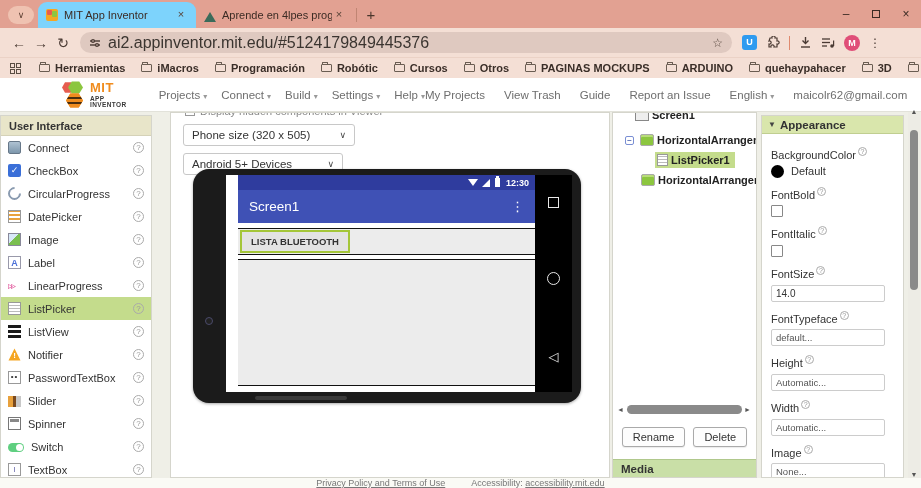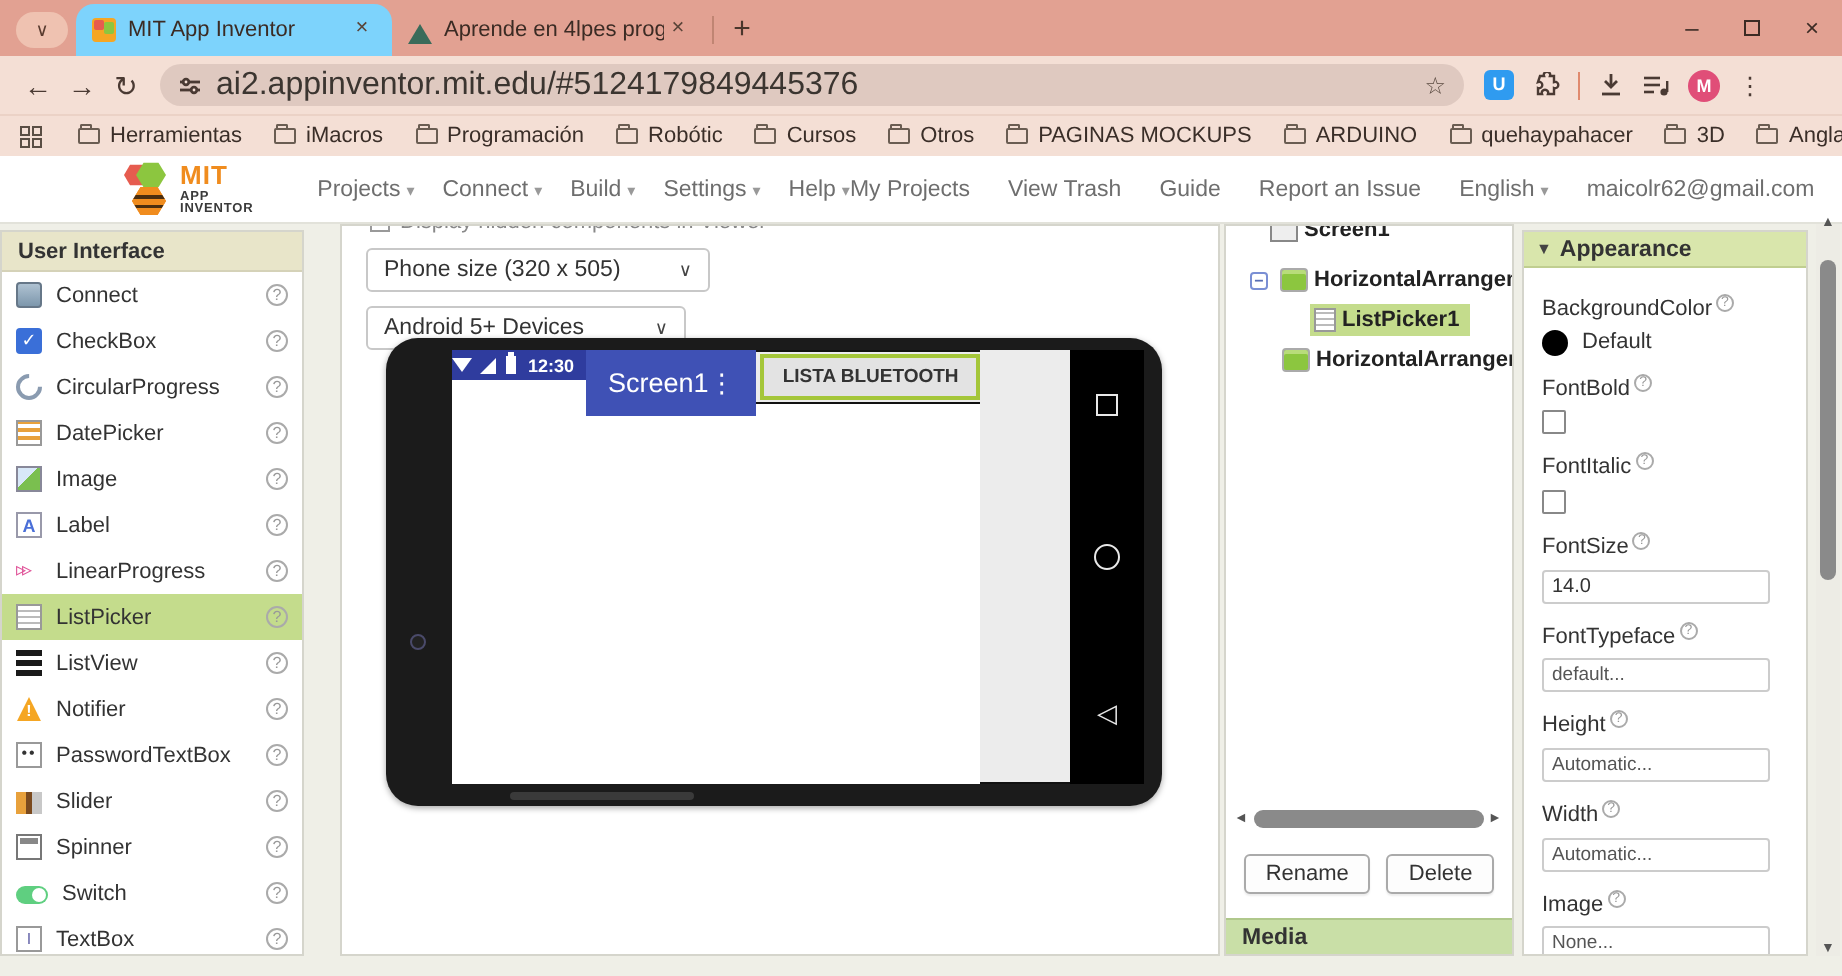--- a/index.html
+++ b/index.html
@@ -31,21 +31,21 @@
   .omnibox .tune { flex:none; margin-right:7px; }
   .url-text { font-size:16px; color:#3b3530; flex:1; overflow:hidden; white-space:nowrap; }
   .star-ico { font-size:12px; color:#5a4a40; cursor:pointer; flex:none; }
   .ext-group { display:flex; align-items:center; margin-left:10px; gap:9px; }
   .ext-u { width:15px; height:15px; background:#2F9BF0; color:#fff; border-radius:3px; font-size:9px; font-weight:bold; text-align:center; line-height:15px; cursor:pointer; }
   .ext-divider { width:1px; height:14px; background:#E08A6E; }
   .avatar { width:16px; height:16px; border-radius:50%; background:#E04E78; color:#fff; font-size:9px; font-weight:bold; text-align:center; line-height:16px; cursor:pointer; }
   .dots { font-size:12px; color:#4a3a33; cursor:pointer; }
 
   
-  .bookmarksbar { position:absolute; top:57px; left:0; right:0; height:21px; background:#F4DFD5; display:flex; align-items:center; padding:0 10px; border-top:1px solid #EBD2C6; }
+  .bookmarksbar { position:absolute; top:57px; left:0; right:0; height:21px; background:#F4DFD5; display:flex; align-items:center; padding:0 10px; border-top:1px solid #EBD2C6;font-weight:bold; }
   .grid-ico { width:11px; height:11px; display:grid; grid-template-columns:5px 5px; gap:1px; cursor:pointer; }
   .grid-ico i { background:none; border:1.5px solid #5A4E44; width:5px; height:5px; }
   .bm-divider { width:1px; height:12px; background:#D98B74; margin:0 9px; }
   .bm-item { display:flex; align-items:center; margin-right:16px; cursor:pointer; }
   .folder { width:11px; height:8px; border:1px solid #6a5d52; border-radius:1px; position:relative; margin-right:5px; flex:none; }
   .folder::before { content:""; position:absolute; top:-3px; left:0; width:4px; height:2px; border:1px solid #6a5d52; border-bottom:none; border-radius:1px 1px 0 0; }
   .bm-label { font-size:11px; color:#3a2e28; white-space:nowrap; }
 
   
   .appheader { position:absolute; top:78px; left:0; right:0; height:34px; background:#fff; border-bottom:1px solid #E2E2DA; display:flex; align-items:center; padding:0 16px 0 60px; }
@@ -106,21 +106,21 @@
   .mini-checkbox { width:10px; height:10px; border:1px solid #999; background:#fff; flex:none; }
   .viewer-select { margin:7px 0 0 12px; width:172px; height:22px; border:1px solid #C8C8C8; border-radius:3px; background:#fff; display:flex; align-items:center; justify-content:space-between; padding:0 8px; font-size:11.5px; color:#333; cursor:pointer; }
   .viewer-select.narrow { width:160px; }
   .sel-chevron { font-size:9px; color:#444; }
 
   
   .phone { position:absolute; left:22px; top:56px; width:388px; height:234px; background:#1b1b1b; border-radius:16px; box-shadow:0 1px 3px rgba(0,0,0,0.35); }
   .phone::after { content:""; position:absolute; bottom:3px; left:62px; width:92px; height:4px; background:#3a3a3a; border-radius:2px; }
   .camera-dot { position:absolute; left:12px; top:148px; width:8px; height:8px; border-radius:50%; background:#222; border:1px solid #4a4a6a; }
   .phone-screen { position:absolute; left:33px; top:6px; right:9px; bottom:11px; background:#fff; display:flex; overflow:hidden; }
-  .screen-content { flex:1; display:flex; flex-direction:row; }
+  .screen-content { flex:1; display:flex; flex-direction:column;margin-left:12px; }
   .statusbar { height:15px; background:#2F3C9E; display:flex; align-items:center; justify-content:flex-end; gap:4px; padding-right:6px; }
   .wifi-icon { width:0; height:0; border-left:5px solid transparent; border-right:5px solid transparent; border-top:7px solid #fff; }
   .signal-icon { width:0; height:0; border-left:8px solid transparent; border-bottom:8px solid #fff; }
   .battery-icon { width:5px; height:9px; background:#fff; position:relative; margin-left:1px; }
   .battery-icon::before { content:""; position:absolute; top:-2px; left:1px; width:3px; height:2px; background:#fff; }
   .status-time { color:#fff; font-size:9px; font-weight:bold; margin-left:2px; }
   .titlebar { height:33px; background:#3F51B5; color:#fff; display:flex; align-items:center; padding:0 11px; font-size:13.5px; }
   .titlebar .menu-dots { margin-left:auto; font-size:13px; cursor:pointer; }
   .white-gap { height:5px; background:#fff; }
   .arr1 { height:27px; background:#ECECEC; border-top:1px solid #111; border-bottom:1px solid #111; display:flex; align-items:center; padding-left:2px; }
@@ -526,14 +526,17 @@
       </div>
     </div>
 
     <div class="vscroll">
       <span class="v-arrow v-up">▲</span>
       <span class="v-thumb"></span>
       <span class="v-arrow v-down">▼</span>
     </div>
   </div>
 
+  <div class="footer">
+    <a>Privacy Policy and Terms of Use</a><span class="gap30"></span><span>Accessibility:</span> <a>accessibility.mit.edu</a>
+  </div>
 
 </div>
 
 </body></html>

